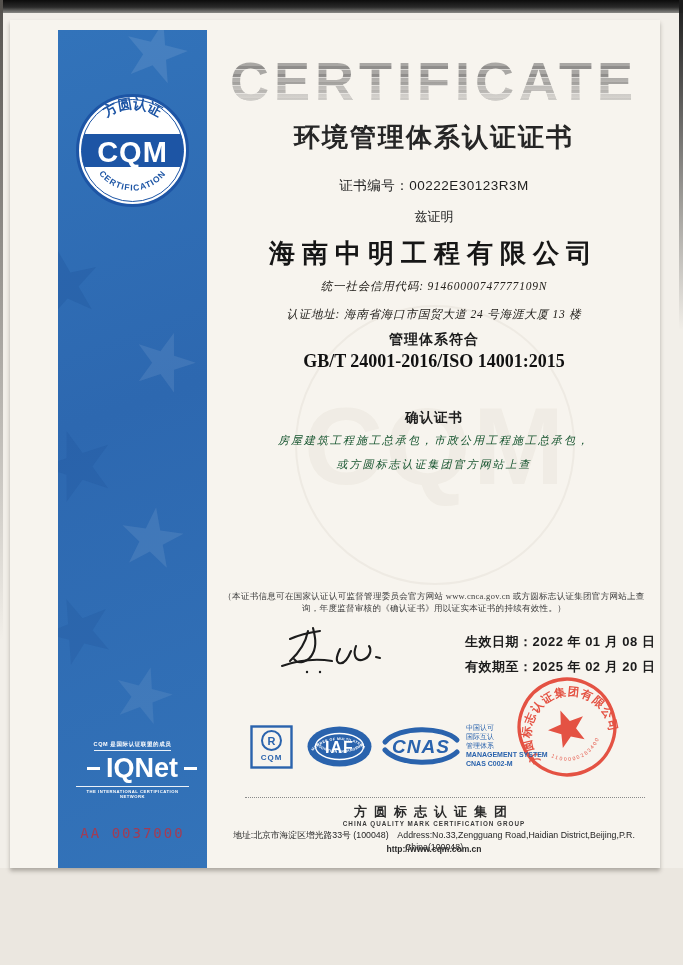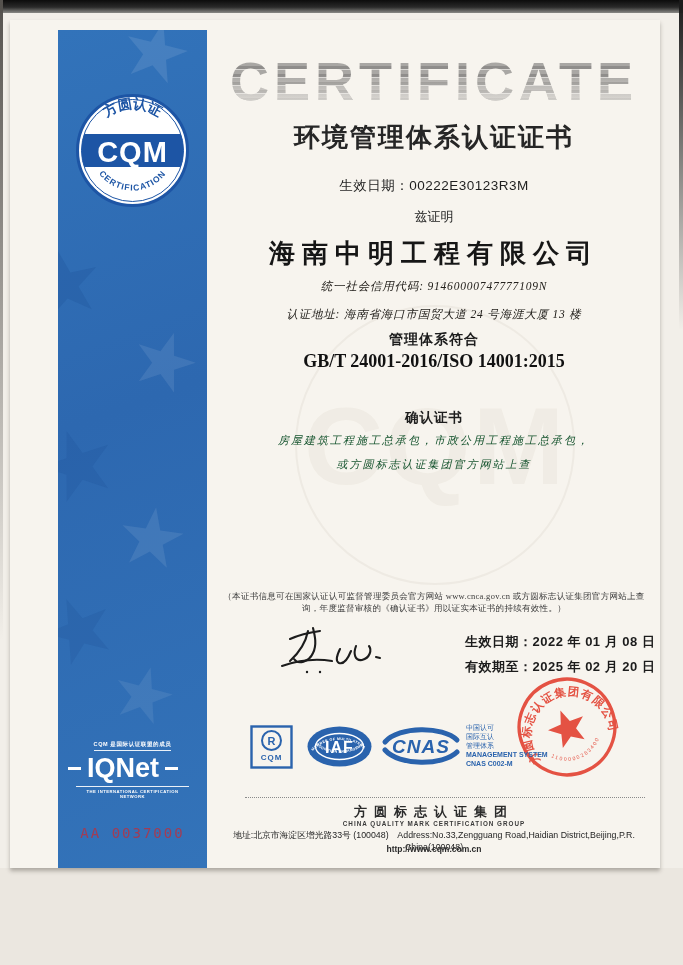--- a/index.html
+++ b/index.html
@@ -22,21 +22,21 @@
   .sidebar { position:absolute; left:48px; top:10px; width:149px; height:838px;
     background:linear-gradient(160deg,#3273ba 0%, #2d68b0 45%, #3373b9 100%);
     overflow:hidden; }
   .star { position:absolute; font-size:80px; line-height:1; user-select:none; }
 
   .cqm-logo { position:absolute; left:17px; top:63px; width:115px; height:115px; }
 
   .iqnet { position:absolute; left:10px; top:702px; width:129px; color:#fff; text-align:center; }
   .iqnet-note { font-size:5.5px; letter-spacing:.6px; padding-bottom:2px;
     border-bottom:1px solid rgba(255,255,255,.9); display:inline-block; font-weight:bold; }
-  .iqnet-row { display:flex; align-items:center; justify-content:flex-start; gap:6px; margin-top:2px; }
+  .iqnet-row { display:flex; align-items:center; justify-content:flex-end; gap:6px; margin-top:2px; }
   .iqnet-dash { width:13px; height:3px; background:#fff; }
   .iqnet-name { font-size:27px; font-weight:bold; letter-spacing:0; }
   .iqnet-tagline { font-size:4.2px; letter-spacing:.5px; border-top:1px solid rgba(255,255,255,.9);
     margin:2px 8px 0; padding-top:2px; font-weight:bold; }
 
   .serial { position:absolute; left:0; top:795px; width:149px; text-align:center;
     font-family:"DejaVu Sans Mono", monospace; font-size:14px; letter-spacing:2px; color:#a23c54; }
 
   
   .c { position:absolute; left:195px; width:458px; text-align:center; }
@@ -144,21 +144,21 @@
           <span class="iqnet-dash"></span>
         </div>
         <div class="iqnet-tagline">THE INTERNATIONAL CERTIFICATION NETWORK</div>
       </div>
 
       <div class="serial">AA 0037000</div>
     </div>
 
     <div class="c cert-watermark">CERTIFICATE</div>
     <div class="c doc-title">环境管理体系认证证书</div>
-    <div class="c cert-no">生效日期：00222E30123R3M</div>
+    <div class="c cert-no">证书编号：00222E30123R3M</div>
     <div class="c certify">兹证明</div>
     <div class="c company">海南中明工程有限公司</div>
     <div class="c info-line info1">统一社会信用代码: 91460000747777109N</div>
     <div class="c info-line info3">认证地址: 海南省海口市国贸大道 24 号海涯大厦 13 楼</div>
     <div class="c conform">管理体系符合</div>
     <div class="c standard">GB/T 24001-2016/ISO 14001:2015</div>
     <div class="c scope-label">确认证书</div>
     <div class="c scope-line scope1">房屋建筑工程施工总承包，市政公用工程施工总承包，</div>
     <div class="c scope-line scope2">或方圆标志认证集团官方网站上查</div>
     <div class="c disclaimer">

